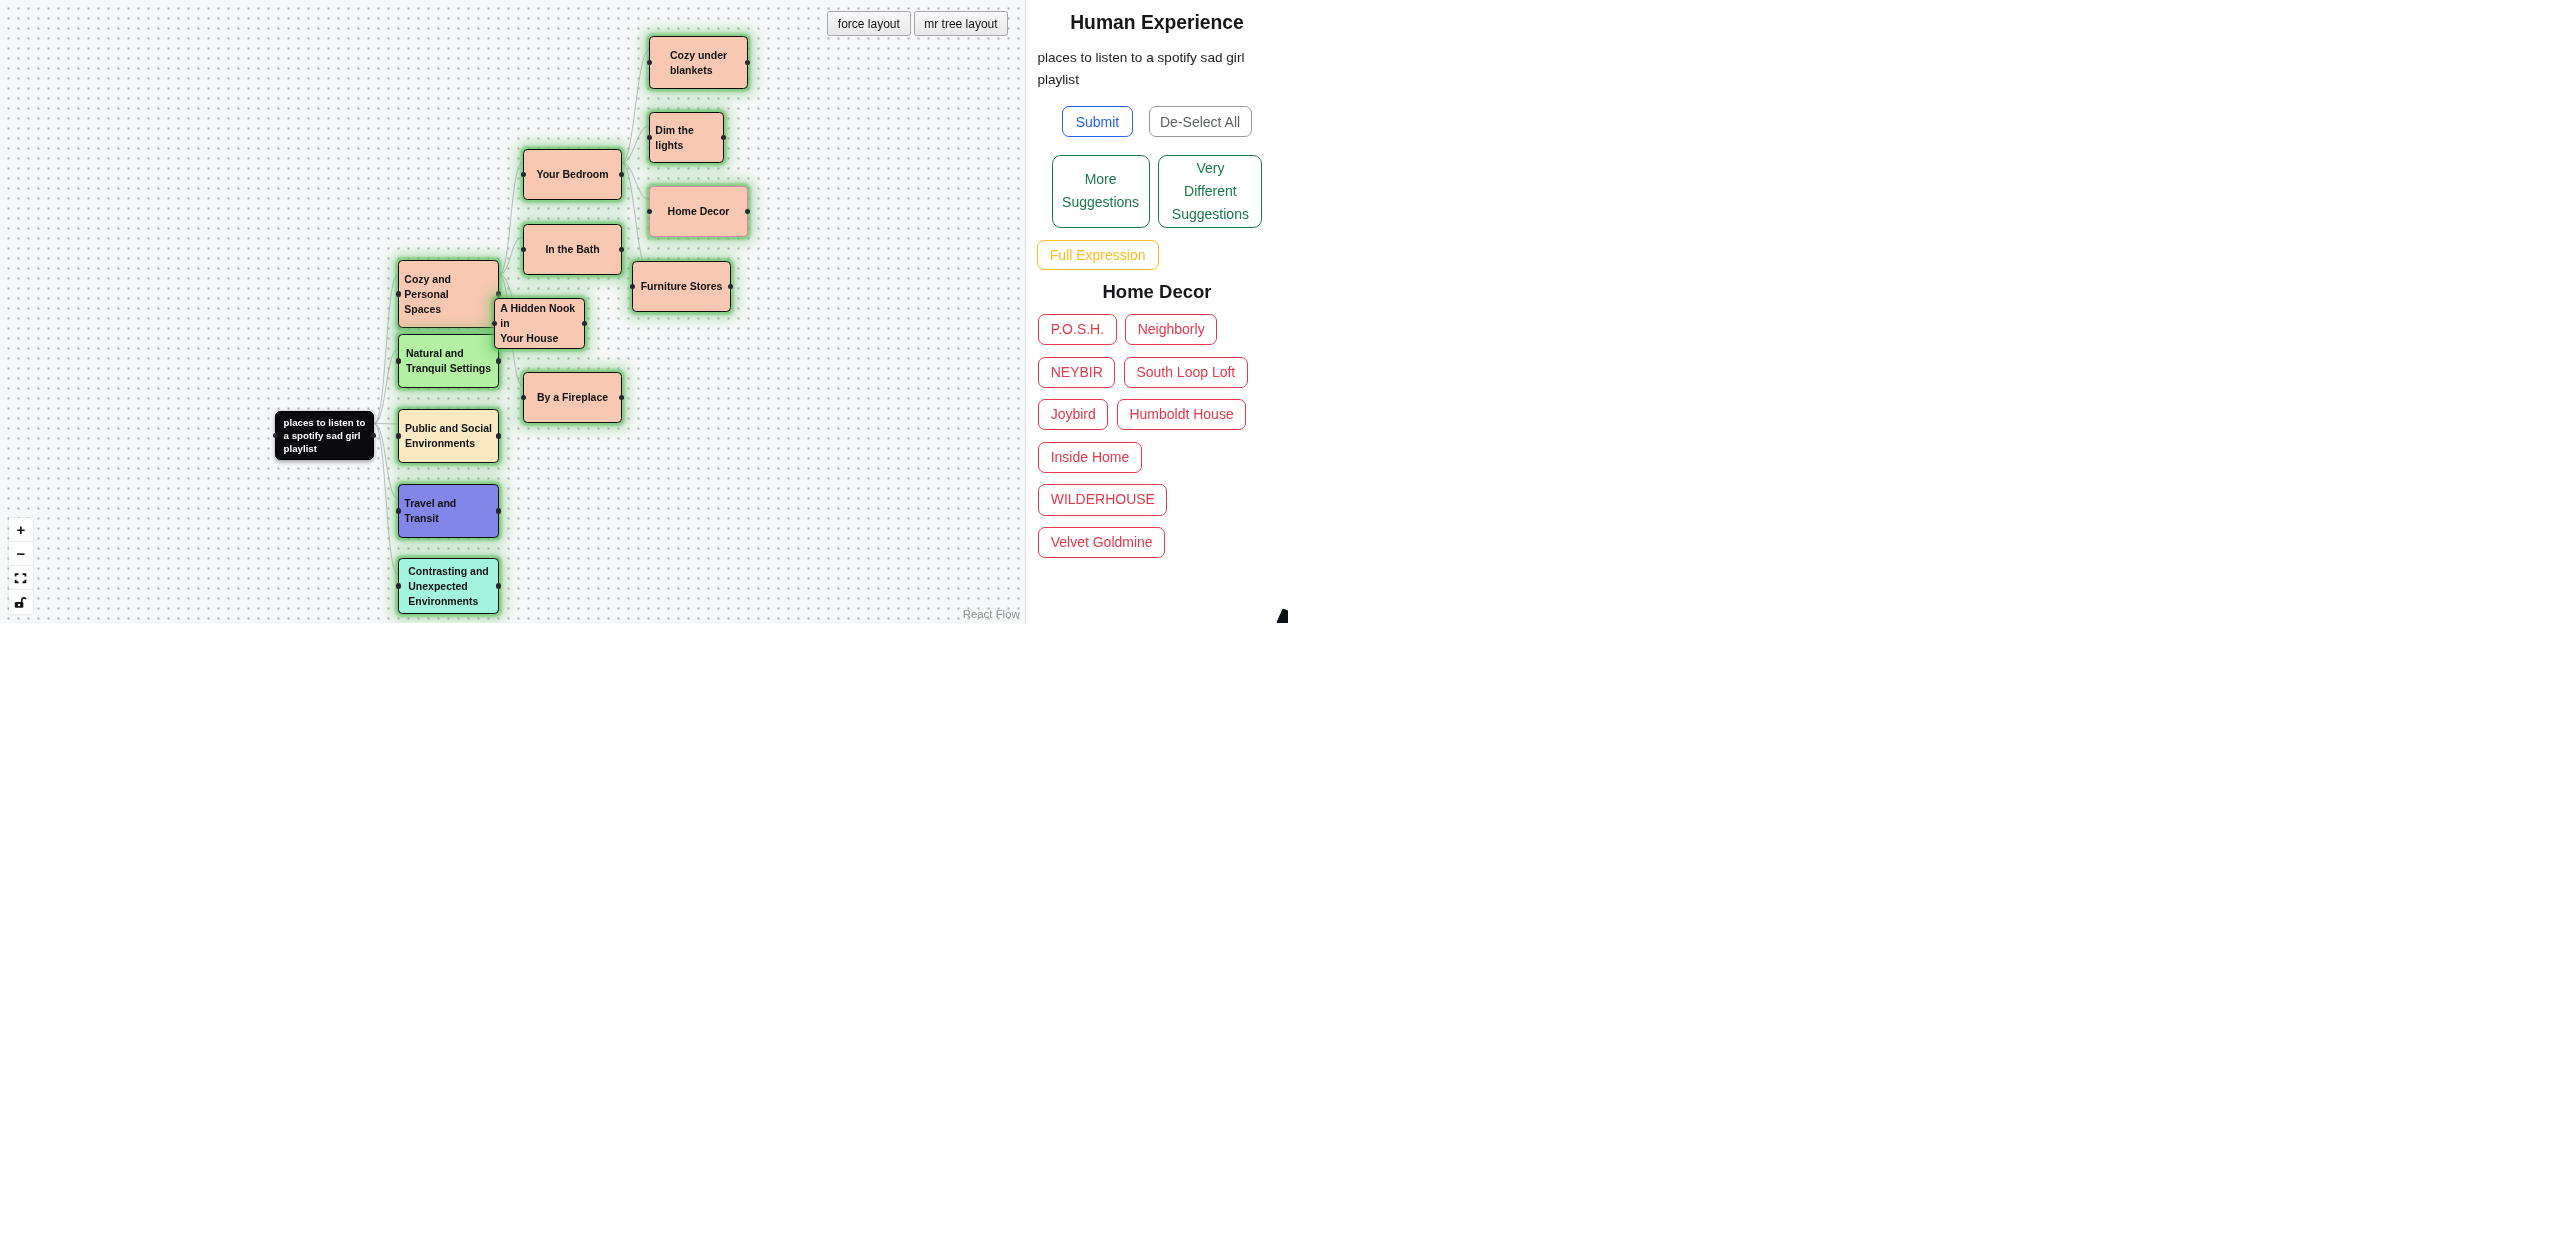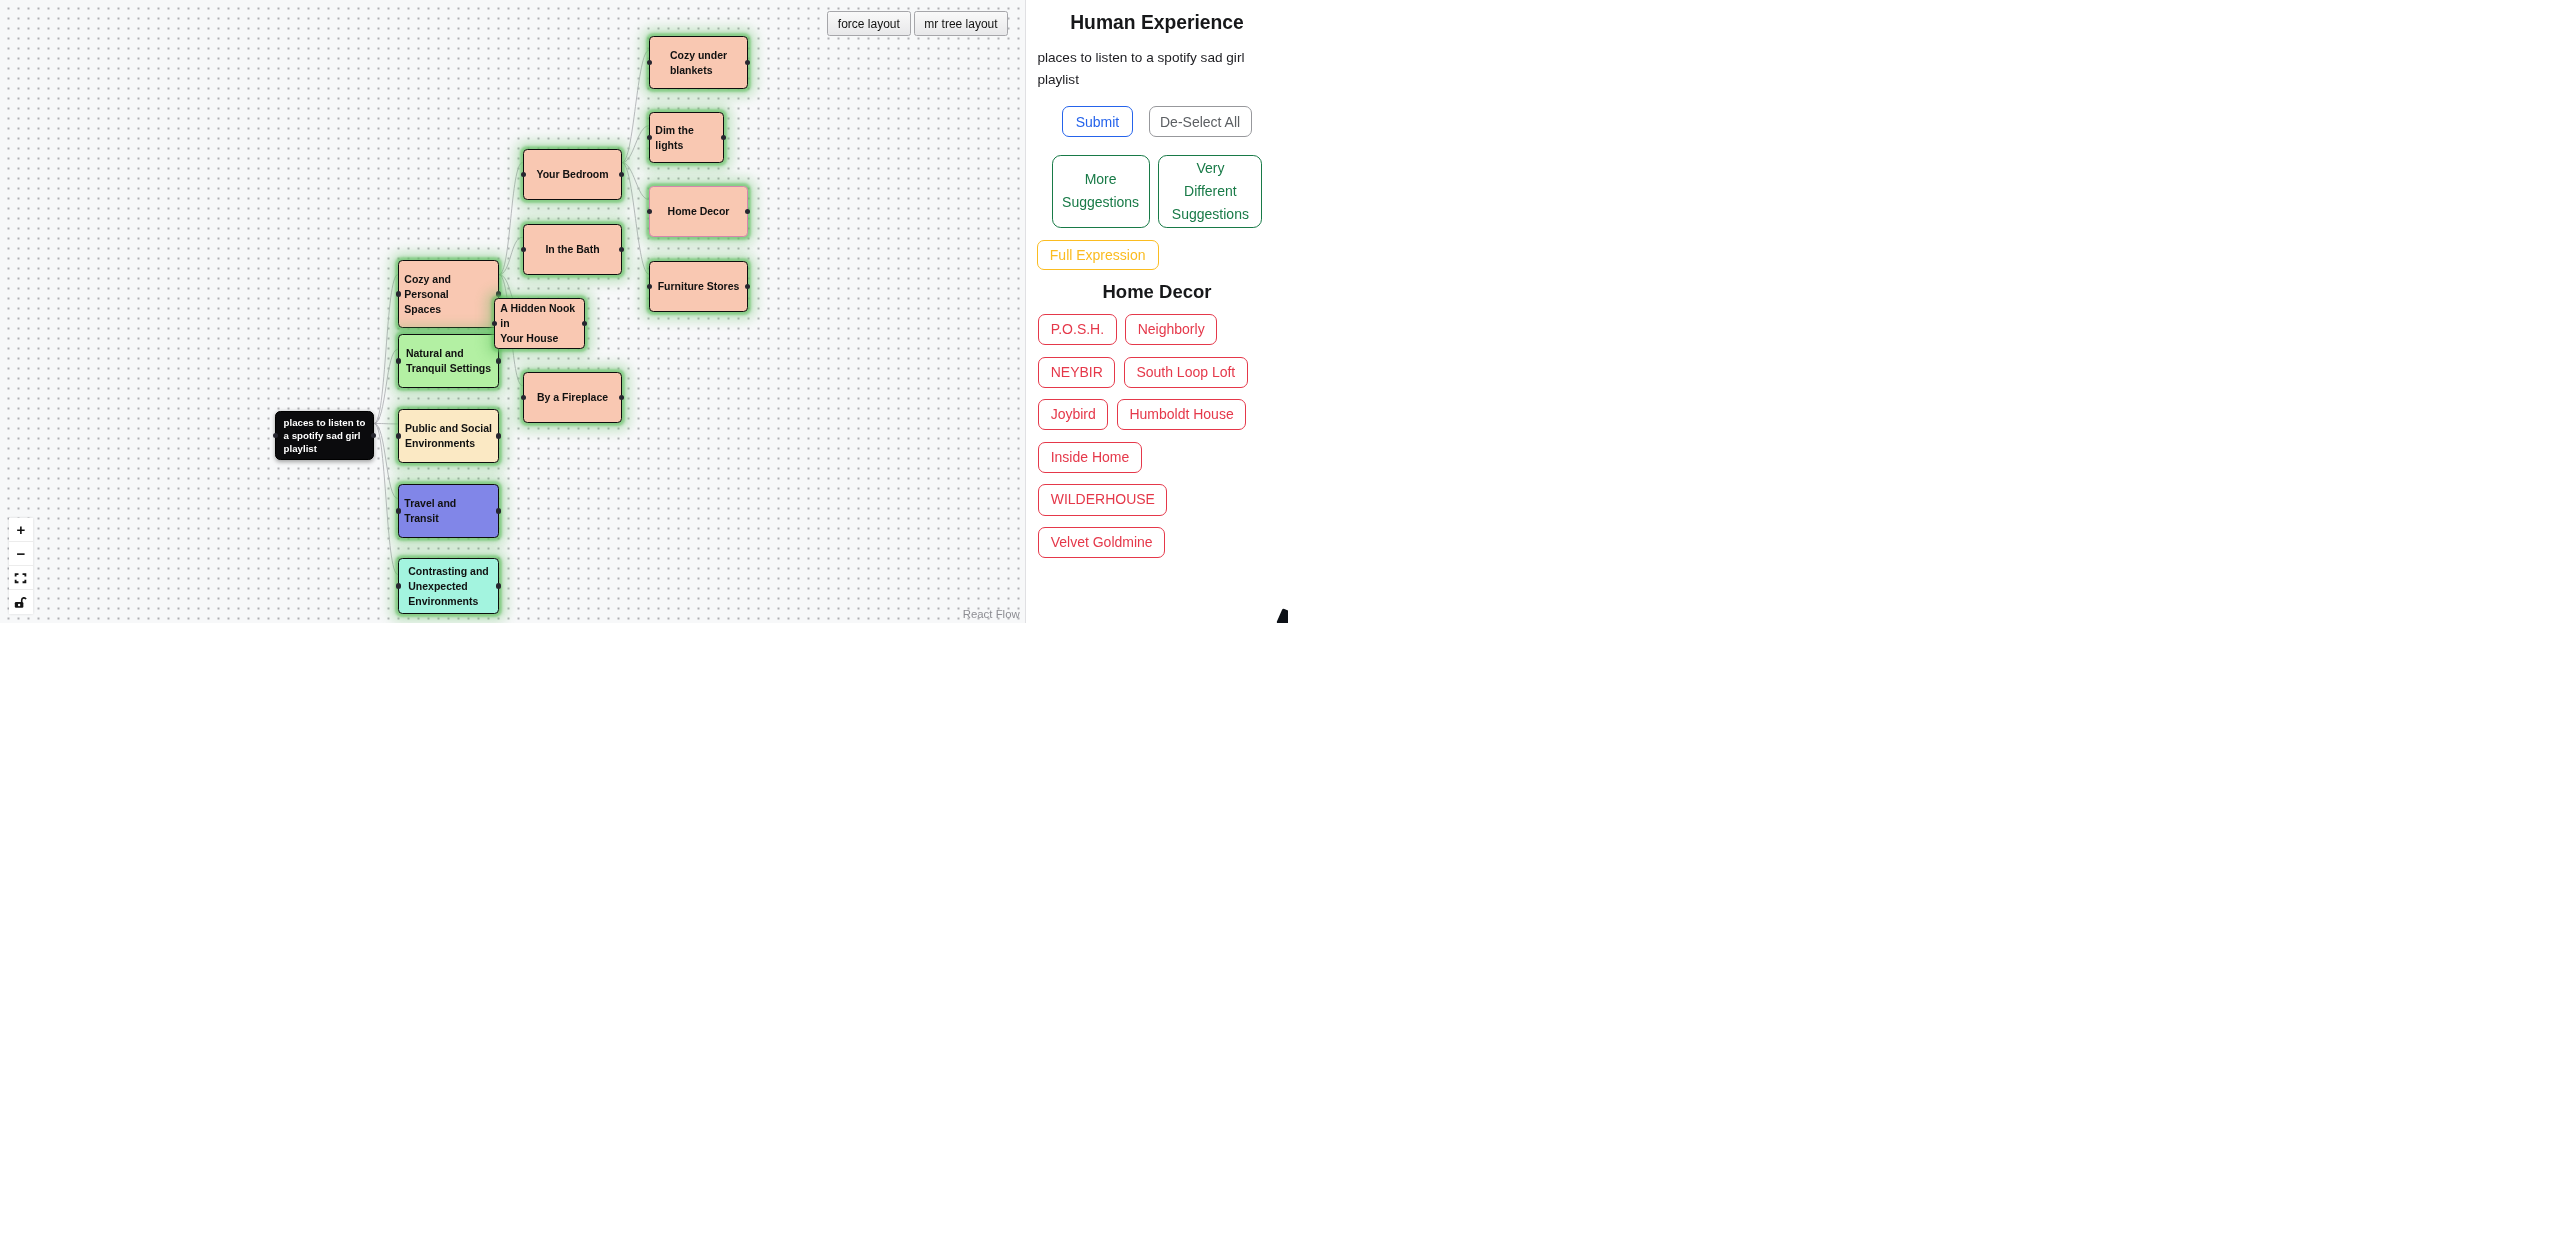--- a/index.html
+++ b/index.html
@@ -144,21 +144,21 @@
 Environments</span><span class="handle left"></span><span class="handle right"></span></div>
       <div class="node glow" style="left: 523px; top: 137px; width: 99px; height: 51px; background: rgb(249, 200, 178);"><span>Your Bedroom</span><span class="handle left"></span><span class="handle right"></span></div>
       <div class="node glow" style="left: 523px; top: 212px; width: 99px; height: 51px; background: rgb(249, 200, 178);"><span>In the Bath</span><span class="handle left"></span><span class="handle right"></span></div>
       <div class="node glow" style="left: 494px; top: 286px; width: 91px; height: 51px; background: rgb(249, 200, 178);"><span>A Hidden Nook in
 Your House</span><span class="handle left"></span><span class="handle right"></span></div>
       <div class="node glow" style="left: 523px; top: 360px; width: 99px; height: 51px; background: rgb(249, 200, 178);"><span>By a Fireplace</span><span class="handle left"></span><span class="handle right"></span></div>
       <div class="node glow" style="left: 649px; top: 24px; width: 99px; height: 53px; background: rgb(249, 200, 178);"><span>Cozy under
 blankets</span><span class="handle left"></span><span class="handle right"></span></div>
       <div class="node glow" style="left: 649px; top: 100px; width: 75px; height: 51px; background: rgb(249, 200, 178);"><span>Dim the lights</span><span class="handle left"></span><span class="handle right"></span></div>
       <div class="node glow selected" style="left: 649px; top: 174px; width: 99px; height: 51px; background: rgb(249, 200, 178);"><span>Home Decor</span><span class="handle left"></span><span class="handle right"></span></div>
-      <div class="node glow" style="left: 649px; top: 249px; width: 99px; height: 51px; background: rgb(249, 200, 178);"><span>Furniture Stores</span><span class="handle left"></span><span class="handle right"></span></div>
+      <div class="node glow" style="left: 632px; top: 249px; width: 99px; height: 51px; background: rgb(249, 200, 178);"><span>Furniture Stores</span><span class="handle left"></span><span class="handle right"></span></div>
     </div>
 
   <div class="layout-switch">
     <button>force layout</button>
     <button>mr tree layout</button>
   </div>
 
   <div class="rf-controls">
     <button>
         <span>+</span>

